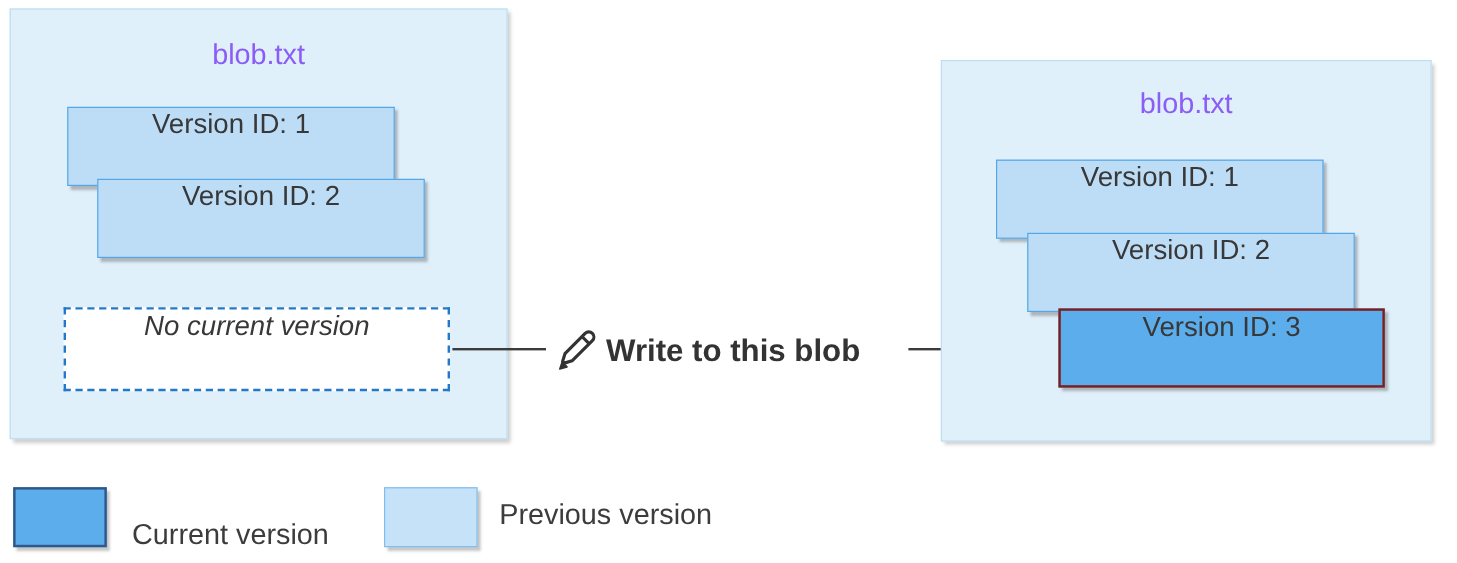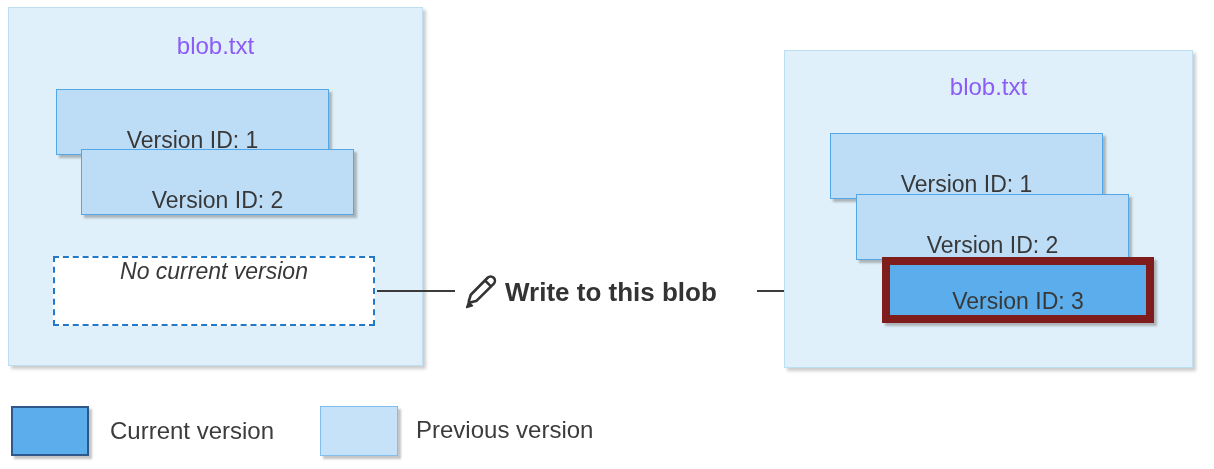--- a/index.html
+++ b/index.html
@@ -22,27 +22,27 @@
   .blob-title{
     position:absolute;left:0;width:100%;
     text-align:center;
     font-size:24px;line-height:28px;
     color:#8b5cf6;
   }
   
   .vcard{
     position:absolute;
     width:273px;height:66px;
-    display:flex;align-items:flex-end;justify-content:center;
+    display:flex;align-items:flex-start;justify-content:center;
     font-size:23px;
     box-sizing:border-box;
     box-shadow:3px 3px 2px rgba(120,120,120,0.5);
   }
   .vcard.prev{background:#BDDDF7;border:1.5px solid #54A7E6;}
-  .vcard.curr{background:#5BAEEB;border:8px solid #7f1d1d;}
+  .vcard.curr{background:#5BAEEB;border:2px solid #7f1d1d;}
   
   .dashed-box{
     position:absolute;
     background:#ffffff;
     border:2px dashed #2478C8;
     box-sizing:border-box;
     display:flex;align-items:flex-start;justify-content:center;
     font-size:23px;font-style:italic;
   }
   
@@ -111,18 +111,18 @@
     <div class="vcard prev" style="left:71px;top:143px;">
       <span>Version ID: 2</span>
     </div>
     <div class="vcard curr" style="left:97px;top:206px;width:272px;">
       <span>Version ID: 3</span>
     </div>
   </div>
 
   <div>
     <div class="legend-swatch curr" style="left:11px;top:406px;"></div>
-    <div class="legend-label" style="left:110px;top:417px;">Current version</div>
+    <div class="legend-label" style="left:110px;top:432px;">Current version</div>
     <div class="legend-swatch prev" style="left:320px;top:406px;"></div>
     <div class="legend-label" style="left:416px;top:416px;">Previous version</div>
   </div>
 
 </div>
 
 </body></html>

